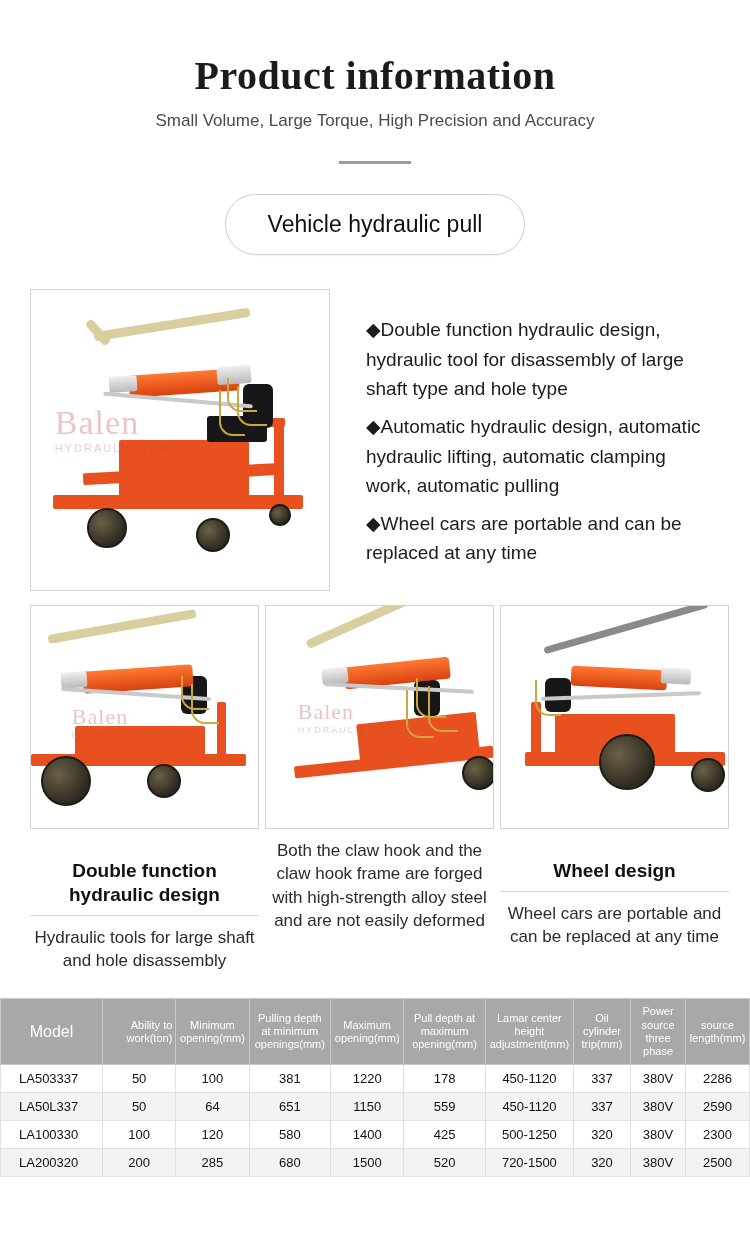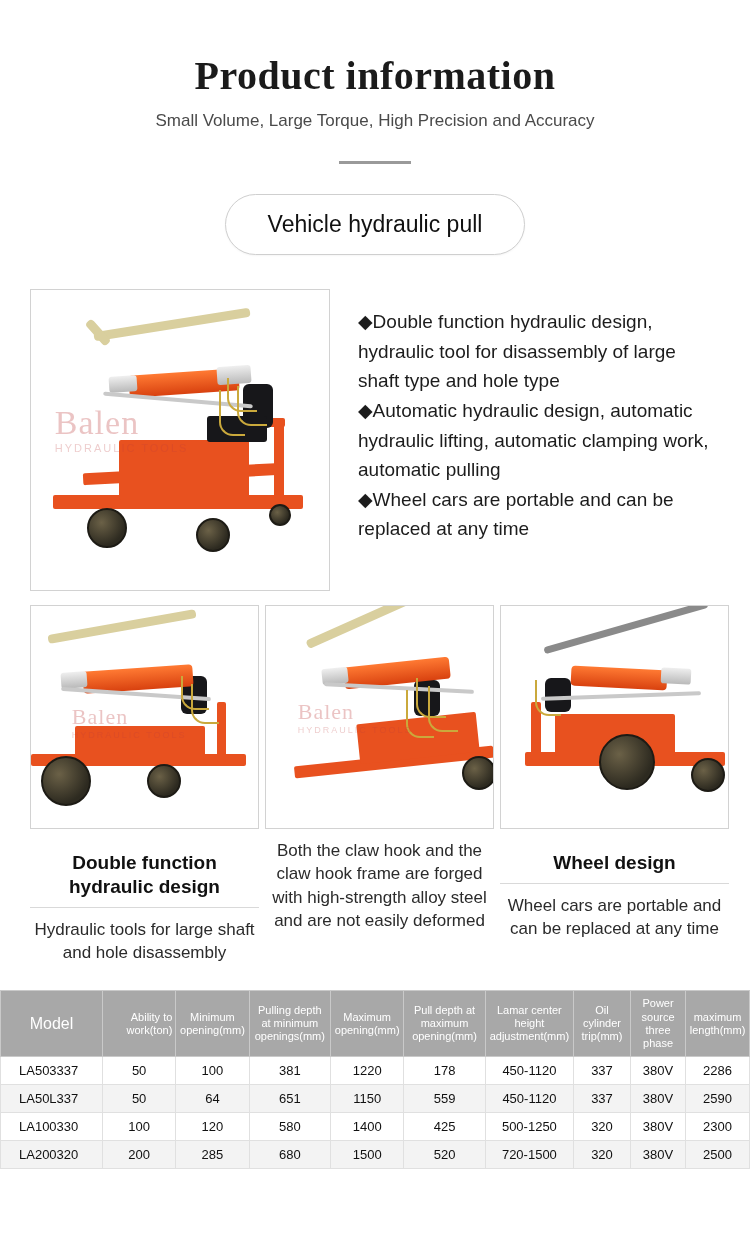--- a/index.html
+++ b/index.html
@@ -74,40 +74,40 @@
     background: #fff;
     flex: none;
   }
   .hero-text {
     flex: 1;
     padding-top: 18px;
     font-size: 19px;
     line-height: 1.56;
     color: #1c1c1c;
   }
-  .hero-text p { margin: 0; }
+  .hero-text p { margin: 8px; }
 
   
   .thumbs {
     margin-top: 14px;
     display: flex;
     padding: 0 30px;
     gap: 6px;
   }
   .thumb-cell { width: 229px; flex: none; }
   .thumb-img {
     width: 229px;
     height: 224px;
     border: 1px solid #d2d2d2;
     position: relative;
     overflow: hidden;
     background: #fff;
   }
   .thumb-title {
-    margin-top: 22px;
+    margin-top: 30px;
     text-align: center;
     font-size: 19px;
     font-weight: bold;
     color: #111;
     line-height: 1.25;
     padding-bottom: 8px;
     border-bottom: 1px solid #d9d9d9;
   }
   .thumb-desc {
     margin-top: 10px;
@@ -346,21 +346,21 @@
         <tr>
           <th class="model-col" style="width:100px;">Model</th>
           <th style="width:72px;text-align:right;">Ability to work(ton)</th>
           <th style="width:58px;">Minimum opening(mm)</th>
           <th style="width:80px;">Pulling depth at minimum openings(mm)</th>
           <th style="width:66px;">Maximum opening(mm)</th>
           <th style="width:80px;">Pull depth at maximum opening(mm)</th>
           <th style="width:86px;">Lamar center height adjustment(mm)</th>
           <th style="width:56px;">Oil cylinder trip(mm)</th>
           <th style="width:54px;">Power source three phase</th>
-          <th style="width:54px;">maximum length(mm)</th>
+          <th style="width:54px;">source length(mm)</th>
         </tr>
       </thead>
       <tbody>
         <tr>
           <td class="first">LA503337</td>
           <td>50</td>
           <td>100</td>
           <td>381</td>
           <td>1220</td>
           <td>178</td>

